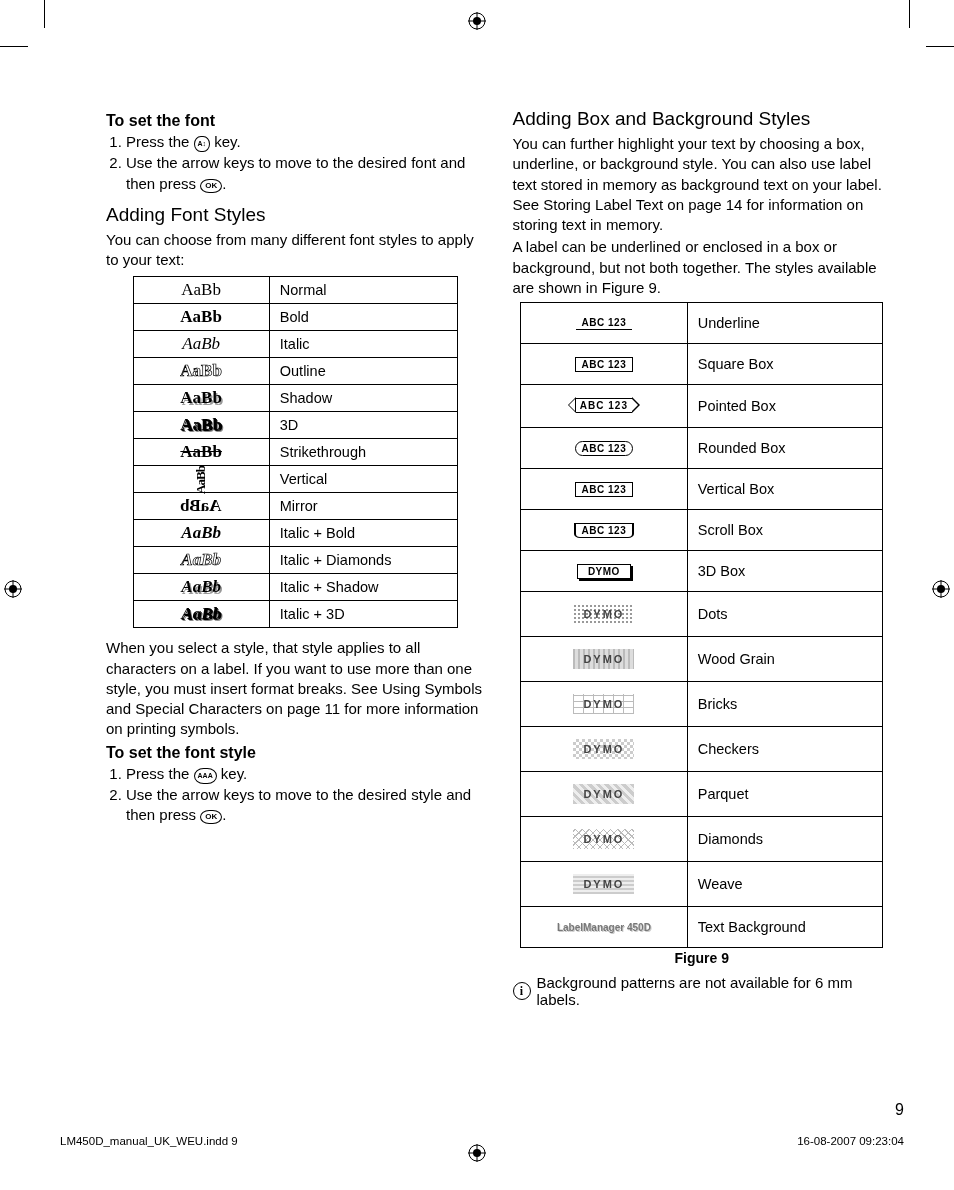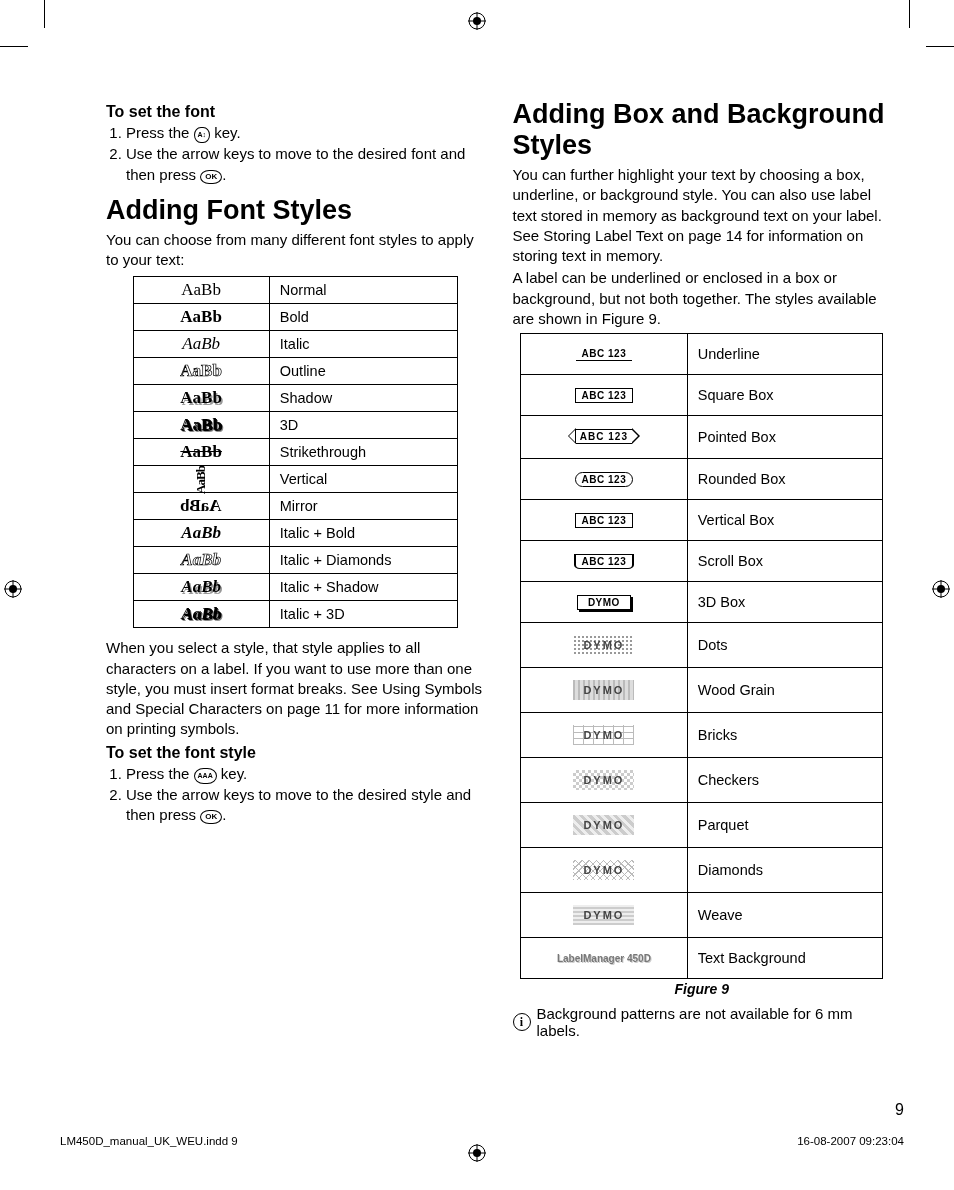--- a/index.html
+++ b/index.html
@@ -13,26 +13,26 @@
     font-size: 15px;
   }
   .regmark {
     position: absolute;
     width: 18px; height: 18px;
   }
   .regmark svg { width: 18px; height: 18px; }
   .crop-t  { position:absolute; background:#000; }
   .page {
     position: absolute;
-    left: 106px; top: 99px;
+    left: 106px; top: 108px;
     width: 785px;
   }
   .cols { display: flex; gap: 28px; }
   .col { flex: 1 1 0; }
-  h2 { font-size: 27px; font-weight: 700; margin-top: 10px; margin-bottom: 4px; font-stretch: condensed;}
+  h2 { font-size: 19px; font-weight: 400; margin-top: 10px; margin-bottom: 4px; font-stretch: condensed;}
   h3 { font-size: 16px; font-weight: 700; margin-top: 4px; margin-bottom: 2px; font-stretch: condensed;}
   p, li { font-size: 15px; line-height: 1.35; font-stretch: condensed;}
   p { margin-bottom: 2px; }
   .bold-inline { font-weight: 400; }
   ol { list-style: decimal; padding-left: 20px; }
   ol li { margin-bottom: 1px; }
   .key {
     display: inline-block;
     border: 1.2px solid #000;
     border-radius: 50% / 60%;
@@ -109,21 +109,21 @@
   .bx.box3d { border:1.5px solid #000; box-shadow: 2px 2px 0 #000; padding:1px 10px;}
   .bg-sample { display:inline-block; padding: 4px 10px; font-size:11px; font-weight:700; letter-spacing:2px; color:#444; font-family:Arial;}
   .bg-dots { background-image: radial-gradient(#999 1px, transparent 1px); background-size: 4px 4px; }
   .bg-wood { background: repeating-linear-gradient(90deg,#bbb 0 2px,#ddd 2px 5px); }
   .bg-brick { background: repeating-linear-gradient(0deg,#bbb 0 1px, transparent 1px 6px), repeating-linear-gradient(90deg,#bbb 0 1px, transparent 1px 10px); }
   .bg-check { background-image: repeating-conic-gradient(#ccc 0 25%, #fff 0 50%); background-size: 6px 6px;}
   .bg-parq { background: repeating-linear-gradient(45deg,#ccc 0 3px,#eee 3px 6px); }
   .bg-diam { background: repeating-linear-gradient(45deg,#bbb 0 1px,transparent 1px 5px), repeating-linear-gradient(-45deg,#bbb 0 1px,transparent 1px 5px);}
   .bg-weave { background: repeating-linear-gradient(0deg,#ccc 0 2px,#eee 2px 4px), repeating-linear-gradient(90deg,#ccc 0 2px,transparent 2px 4px);}
   .txtbg { font-size:10px; color:#777; text-shadow:1px 1px 0 #ccc; letter-spacing:0; font-weight:700;}
-  .fig-cap { text-align:center; font-weight:700; font-size:14px; margin-top:2px; font-stretch:condensed;font-style:italic;}
+  .fig-cap { text-align:center; font-weight:700; font-size:14px; margin-top:2px; font-stretch:condensed;}
   .info-line { display:flex; align-items:center; gap:6px; margin-top:8px; }
   .info-icon {
     display:inline-flex; width:18px; height:18px; border:1.6px solid #000; border-radius:50%;
     align-items:center; justify-content:center; font-family: Georgia, serif; font-weight:700; font-size:12px;
     flex-shrink:0;
   }
   .pagenum { position:absolute; right: 50px; top: 1101px; font-size:16px; font-stretch:condensed;}
   .footer { position:absolute; left: 60px; right: 50px; top: 1135px; display:flex; justify-content:space-between; font-size:11.5px; color:#000; font-stretch:condensed;}
   .pointed-wrap { display:inline-flex; align-items:center; }
   .tri { width:0; height:0; border-top:8px solid transparent; border-bottom:8px solid transparent; }

